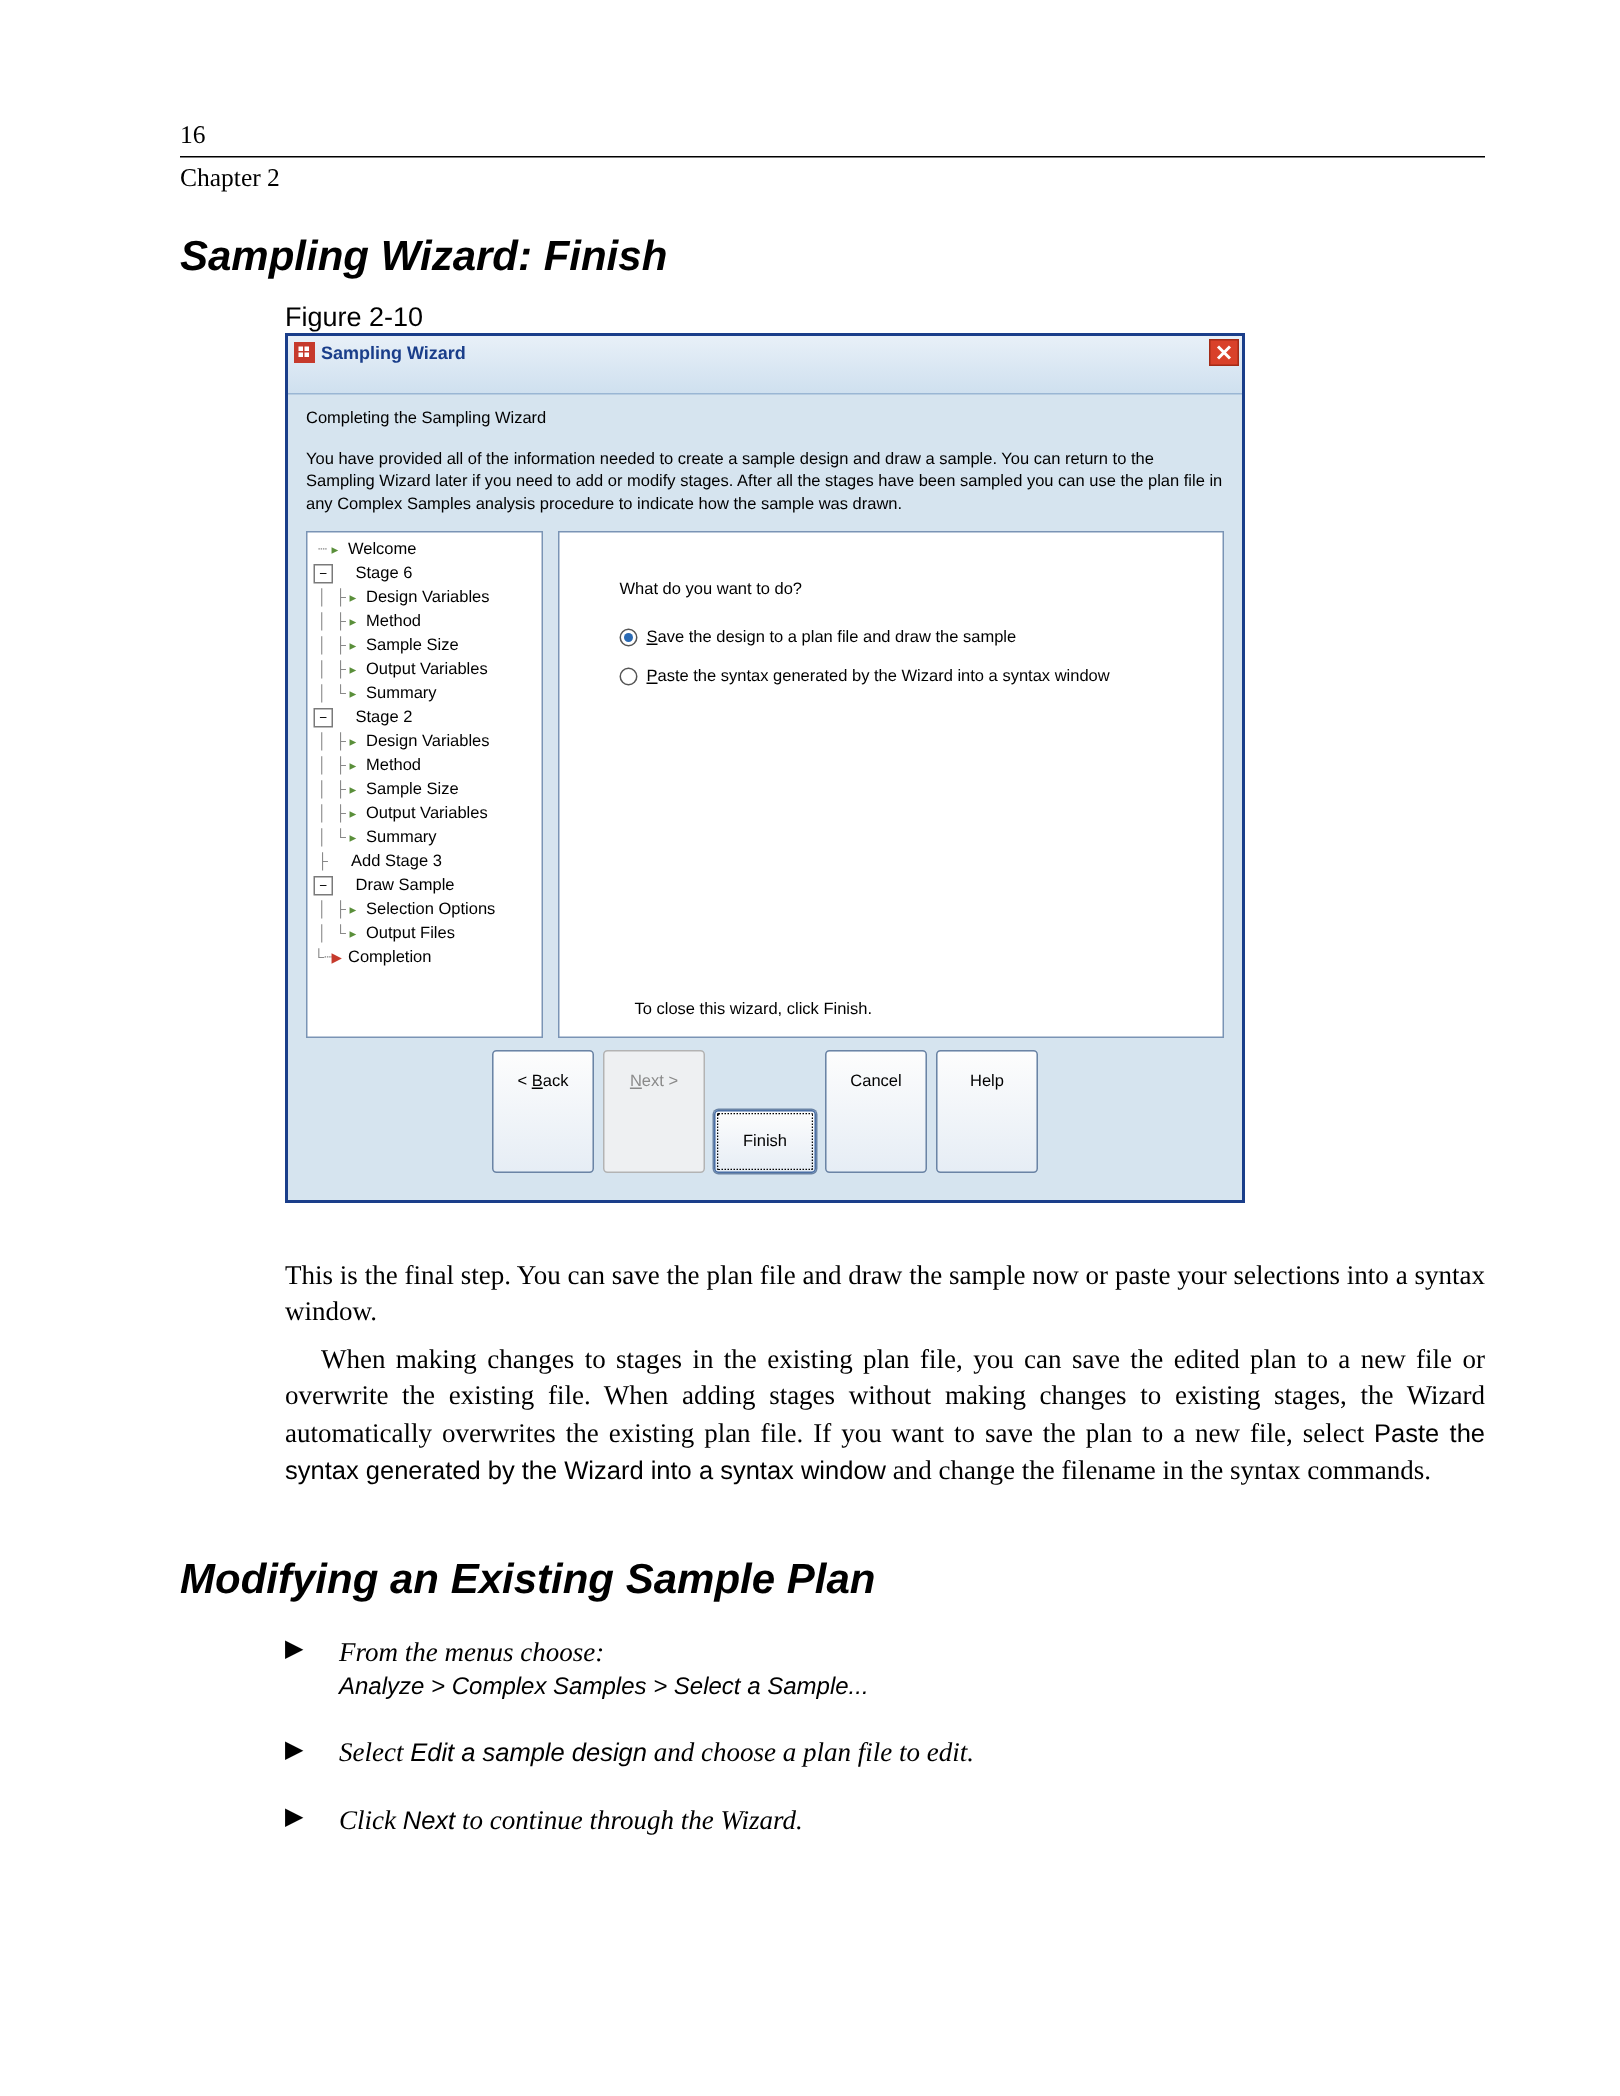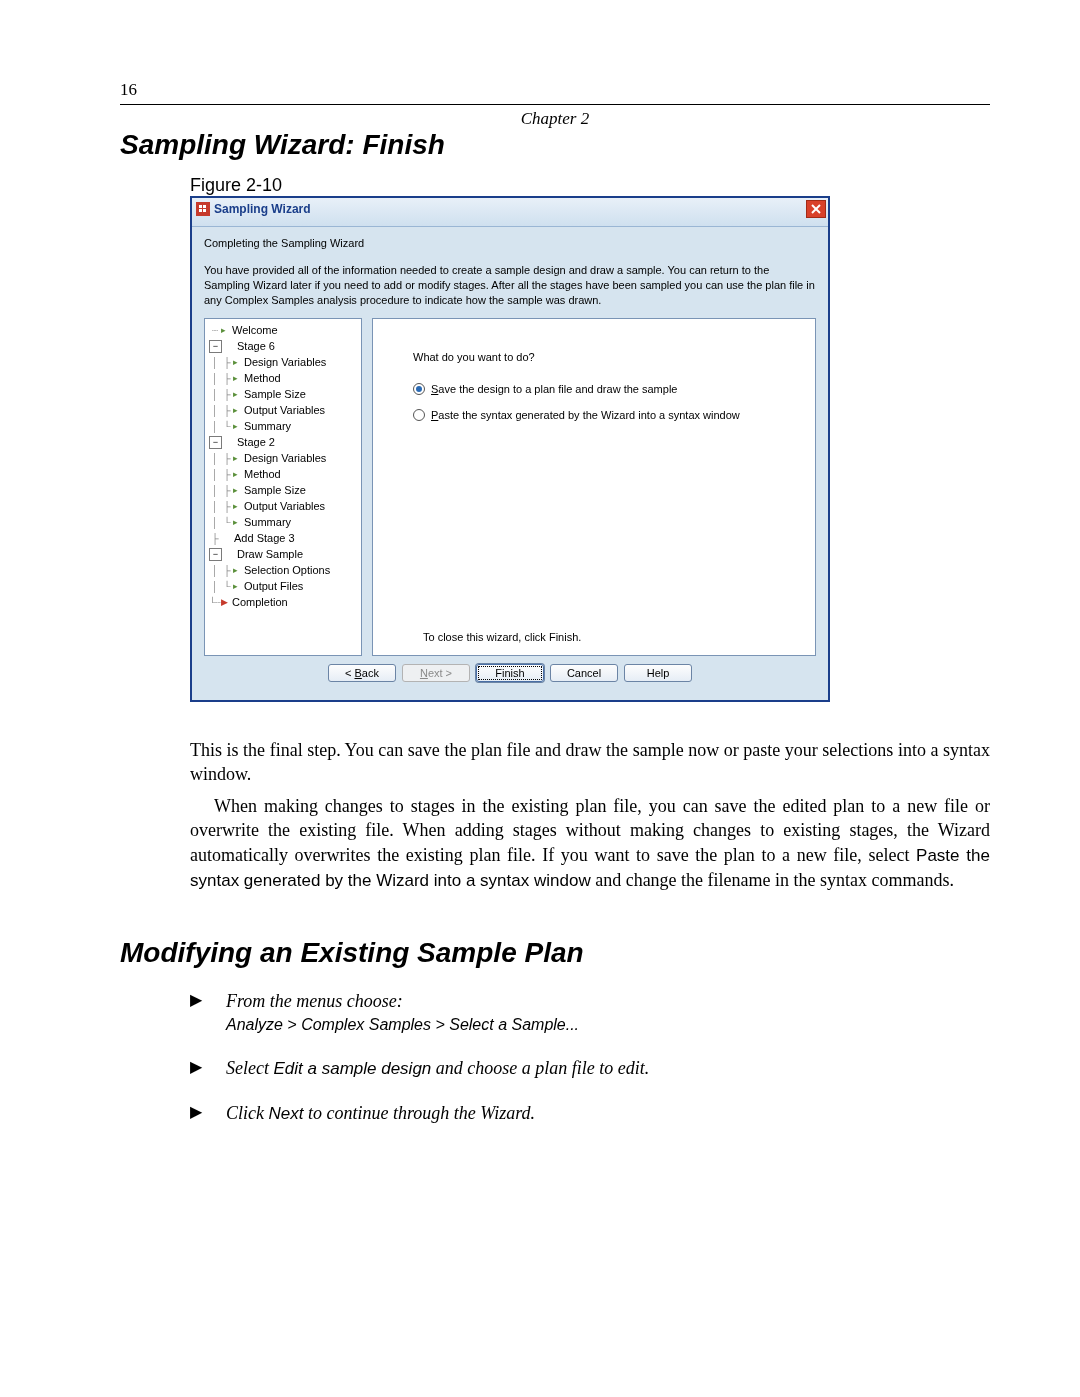--- a/index.html
+++ b/index.html
@@ -20,23 +20,22 @@
   .page-number {
     font-size: 17px;
     margin-bottom: 4px;
   }
   .hr {
     border: none;
     border-top: 1.5px solid #000;
     margin: 0 0 4px 0;
   }
   .chapter-line {
-    font-style: italic;
     font-size: 17px;
-    text-align: center;
+    margin-bottom: 26px;
   }
   .section-heading {
     font-family: Arial, Helvetica, sans-serif;
     font-style: italic;
     font-weight: bold;
     font-size: 28px;
     margin: 0 0 14px 0;
   }
   .figure-block {
     margin-left: 70px;
@@ -60,21 +59,21 @@
     font-size: 11px;
     color: #000;
     box-sizing: border-box;
   }
   .dialog-titlebar {
     background: linear-gradient(#e8f0f8, #cfe0ef);
     border-bottom: 1px solid #9ab6d4;
     display: flex;
     align-items: center;
     height: 22px;
-    padding: 0 2px 6px 4px;
+    padding: 0 2px 16px 4px;
   }
   .dialog-title-icon {
     width: 14px; height: 14px;
     background: #c63a2c;
     display: inline-flex;
     align-items: center;
     justify-content: center;
     margin-right: 4px;
   }
   .dialog-title-icon svg { display:block; }
@@ -207,34 +206,35 @@
     gap:6px;
     justify-content:center;
     padding: 8px 0 10px 0;
   }
   .btn {
     font-family: Tahoma, Arial, sans-serif;
     font-size: 11px;
     border:1px solid #6b84a5;
     background: linear-gradient(#fdfdfd,#e6edf5);
     border-radius:3px;
-    padding: 2px 10px;
+    padding: 14px 10px;
     min-width:46px;
     text-align:center;
   }
   .btn.disabled {
     color:#8a8a8a;
     border-color:#b3b3b3;
     background:#eef0f2;
   }
   .btn.focused {
     outline:1px dotted #000;
     outline-offset:-3px;
     border-color:#4a6fa5;
     box-shadow:0 0 0 1px #6b84a5;
+    margin-top:40px;
   }
   
   .body-text {
     margin-left:70px;
     margin-top: 36px;
     font-size: 18px;
     line-height: 1.35;
     text-align: justify;
   }
   .body-text p { margin: 4px 0 8px 0; }

